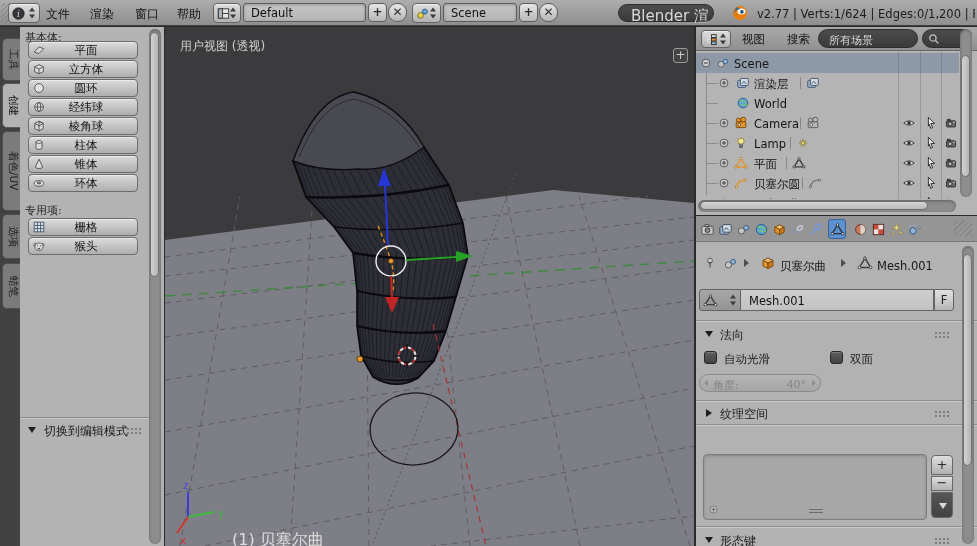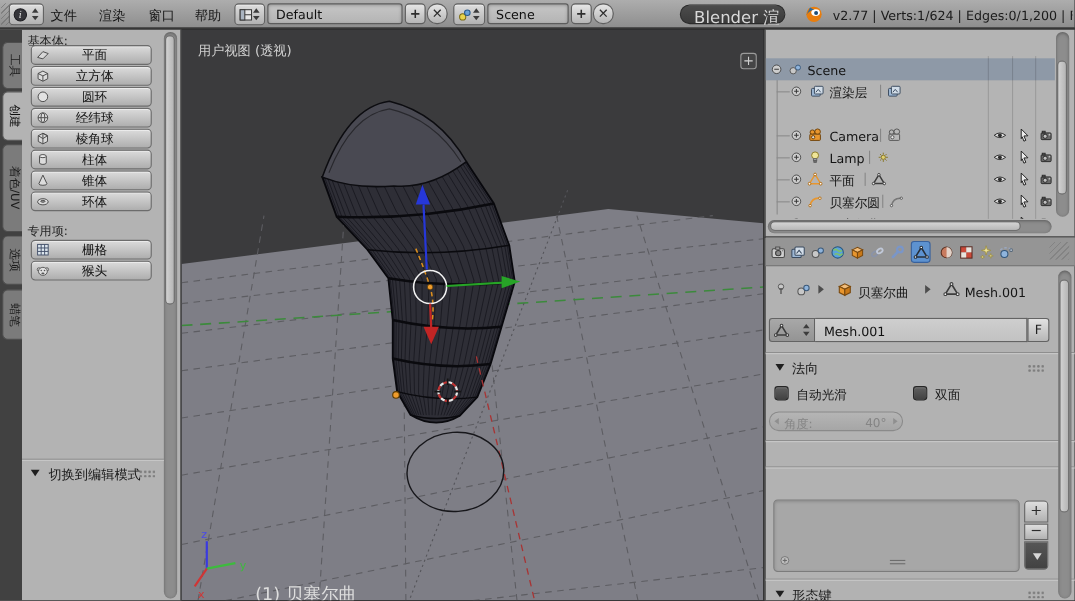--- a/index.html
+++ b/index.html
@@ -336,20 +336,44 @@
       <text x="218" y="517" fill="#3dbb3d">y</text>
       <text x="180" y="544" fill="#d03535">x</text>
     </g>
   </svg>
   <div id="vp-label" class="abs">用户视图 (透视)</div>
   <div id="vp-objinfo" class="abs">(1) 贝塞尔曲</div>
   <div id="vp-add" class="abs">+</div>
 </div>
 
 <div id="outliner" class="abs">
+  <div id="out-hdr" class="abs">
+    <div class="abs hbtn" style="left:5px;top:3px;width:30px;height:18px">
+      <span class="ic abs" style="left:2px;top:1px;width:15px;height:15px">
+          <svg viewBox="0 0 16 16">
+            <path d="M4,4.5 v7 M4,4.5 h3 M4,8 h3 M4,11.5 h3" stroke="#ddd" fill="none"></path>
+            <rect x="8" y="2.8" width="5" height="3" fill="#d8d8d8" stroke="#333"></rect>
+            <rect x="8" y="6.6" width="5" height="3" fill="#e8962e" stroke="#333"></rect>
+            <rect x="8" y="10.4" width="5" height="3" fill="#8fb4dc" stroke="#333"></rect>
+          </svg>
+        </span>
+      <span class="spin"></span>
+    </div>
+    <div class="abs menu-item" style="left:46px;top:5px;font-size:11.5px">视图</div>
+    <div class="abs menu-item" style="left:91px;top:5px;font-size:11.5px">搜索</div>
+    <div class="abs darksel" style="left:122px;top:2px;width:100px;height:19px;padding:3px 0 0 10px;font-size:11px">所有场景</div>
+    <div class="abs darksel" style="left:226px;top:2px;width:50px;height:19px;border-radius:10px">
+      <span class="ic abs" style="left:4px;top:2px;width:14px;height:14px">
+          <svg viewBox="0 0 16 16">
+            <circle cx="6.8" cy="6.8" r="3.6" fill="none" stroke="#c8c8c8" stroke-width="1.4"></circle>
+            <line x1="9.6" y1="9.6" x2="13" y2="13" stroke="#c8c8c8" stroke-width="1.6"></line>
+          </svg>
+        </span>
+    </div>
+  </div>
   <div class="o-rows">
     <div class="tree-line" style="top:12px;height:132px"></div>
     <div class="o-row sel" style="top:2px">
       <span class="o-exp" style="left:4px"><svg viewBox="0 0 16 16">
             <circle cx="8" cy="8" r="5.2" fill="#cdcdcd" stroke="#3a3a3a"></circle>
             <path d="M5.2,8 h5.6" stroke="#3a3a3a" stroke-width="1.3"></path>
           </svg></span>
       <span class="o-ic" style="left:20px"><svg viewBox="0 0 16 16">
             <circle cx="5.8" cy="9.5" r="3.3" fill="#c8c8c8" stroke="#555"></circle>
             <circle cx="10.8" cy="6.2" r="2.6" fill="#8fb4dc" stroke="#3c5a7a"></circle>
@@ -367,20 +391,28 @@
             <rect x="5" y="2.8" width="9" height="8" rx="1" fill="#d2dde8" stroke="#3a4a5e"></rect>
             <polyline points="6.5,9 9,6 11.5,9" fill="none" stroke="#3a4a5e"></polyline>
           </svg></span>
       <span class="lb" style="left:58px">渲染层</span>
       <span class="o-div" style="left:104px"></span>
       <span class="o-ic" style="left:110px"><svg viewBox="0 0 16 16">
             <rect x="2" y="5" width="9" height="8" rx="1" fill="#9db7d4" stroke="#3a4a5e"></rect>
             <rect x="5" y="2.8" width="9" height="8" rx="1" fill="#d2dde8" stroke="#3a4a5e"></rect>
             <polyline points="6.5,9 9,6 11.5,9" fill="none" stroke="#3a4a5e"></polyline>
           </svg></span>
+    </div>
+    <div class="o-row" style="top:42px">
+      <span class="stub"></span>
+      <span class="o-ic" style="left:40px"><svg viewBox="0 0 16 16">
+            <circle cx="8" cy="8" r="5.5" fill="#5aa2dc" stroke="#27567e"></circle>
+            <path d="M4,6 Q6,4 8,6 T12,6 M5,10 Q7,8.5 9,10 T12.5,9" stroke="#7cc070" fill="none" stroke-width="1.6"></path>
+          </svg></span>
+      <span class="lb" style="left:58px">World</span>
     </div>
     <div class="o-row" style="top:62px">
       <span class="stub"></span>
       <span class="o-exp" style="left:22px"><svg viewBox="0 0 16 16">
             <circle cx="8" cy="8" r="5.2" fill="#cdcdcd" stroke="#3a3a3a"></circle>
             <path d="M5.2,8 h5.6 M8,5.2 v5.6" stroke="#3a3a3a" stroke-width="1.3"></path>
           </svg></span>
       <span class="o-ic" style="left:38px"><svg viewBox="0 0 16 16">
             <circle cx="5.2" cy="4.8" r="2.4" fill="#e8962e" stroke="#6e4208"></circle>
             <circle cx="10.6" cy="4.3" r="2.9" fill="#e8962e" stroke="#6e4208"></circle>
@@ -712,20 +744,25 @@
   <span class="chk" style="left:134px;top:135px"></span>
   <span class="chk-lb" style="left:154px;top:136px">双面</span>
   <div class="slider" style="left:3px;top:158px;width:122px;height:18px">
     <span class="sl-arrow-l"></span>
     <span class="abs" style="left:13px;top:3px">角度:</span>
     <span class="abs" style="right:14px;top:3px">40°</span>
     <span class="sl-arrow-r"></span>
   </div>
   <div class="sep" style="top:184px"></div>
 
+  <div class="abs" style="left:0;top:187px;width:282px;height:20px">
+    <span class="abs tri-r" style="left:10px;top:6px"></span>
+    <span class="abs panel-hdr-text" style="left:24px;top:3px">纹理空间</span>
+    <span class="abs grips" style="left:238px;top:7px"></span>
+  </div>
   <div class="sep" style="top:208px"></div>
 
   <div class="listbox" style="left:7px;top:238px;width:224px;height:66px">
     <span class="ic abs" style="left:4px;bottom:4px;width:11px;height:11px;opacity:.6">
         <svg viewBox="0 0 16 16">
           <circle cx="8" cy="8" r="5.2" fill="#cdcdcd" stroke="#3a3a3a"></circle>
           <path d="M5.2,8 h5.6 M8,5.2 v5.6" stroke="#3a3a3a" stroke-width="1.3"></path>
         </svg>
       </span>
     <span class="eq-grip" style="left:105px;bottom:6px"></span>

